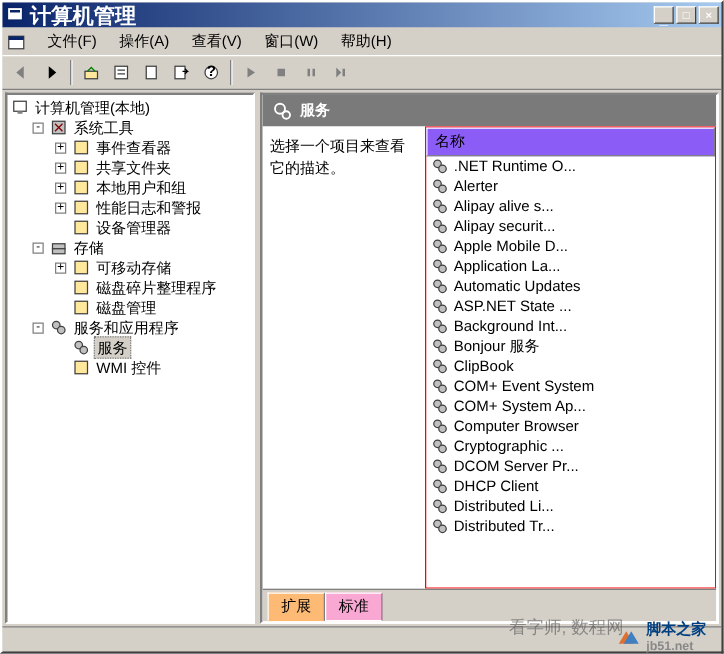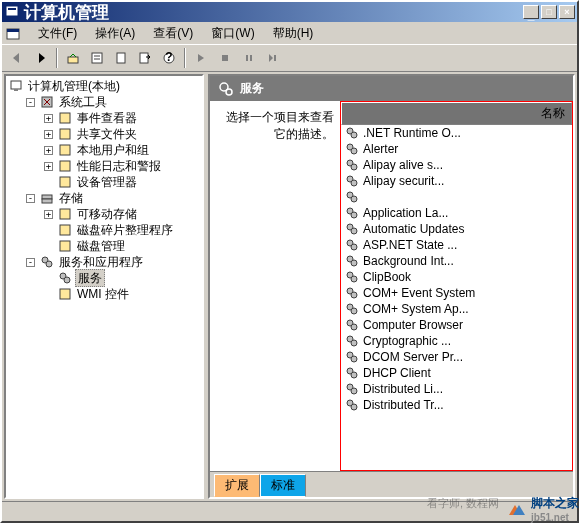--- a/index.html
+++ b/index.html
@@ -20,37 +20,37 @@
 .tree-panel { width: 200px; background: #fff; border: 2px solid; border-color: #808080 #fff #fff #808080; overflow: auto; padding: 2px; }
 .tree-node { display: flex; align-items: center; white-space: nowrap; height: 16px; line-height: 16px; }
 .tree-toggle { width: 9px; height: 9px; border: 1px solid #808080; display: inline-flex; align-items: center; justify-content: center; font-size: 9px; font-family: monospace; margin-right: 4px; cursor: pointer; color: #000; line-height: 1; }
 .tree-spacer { display: inline-block; width: 13px; }
 .tree-icon { width: 16px; height: 16px; margin-right: 2px; display: inline-flex; align-items: center; justify-content: center; }
 .tree-label { padding: 0 2px; }
 .tree-label.selected { background: #d4d0c8; border: 1px dotted #808080; }
 .tree-children { padding-left: 18px; }
 .right-panel { flex: 1; display: flex; flex-direction: column; border: 2px solid; border-color: #808080 #fff #fff #808080; background: #fff; overflow: hidden; }
 .right-header { background: #7a7a7a; color: #fff; padding: 4px 8px; display: flex; align-items: center; gap: 6px; font-weight: bold; }
-.right-body { flex: 1; display: flex; overflow: hidden; text-align: right; }
+.right-body { flex: 1; display: flex; overflow: hidden; }
 .desc-col { width: 130px; padding: 8px 6px; }
 .list-col { flex: 1; display: flex; flex-direction: column; border: 1px solid #ff0000; overflow: hidden; }
-.list-header { display: flex; background: #737373; }
+.list-header { display: flex; background: #8b5cf6; }
 .list-header-cell { padding: 2px 6px; border: 1px solid; border-color: #fff #808080 #808080 #fff; flex: 1; }
 .list-body { flex: 1; overflow-y: auto; }
 .list-body::-webkit-scrollbar { width: 16px; }
 .list-body::-webkit-scrollbar-track { background: #d4d0c8; border: 1px solid #808080; }
 .list-body::-webkit-scrollbar-thumb { background: #d4d0c8; border: 1px solid; border-color: #fff #404040 #404040 #fff; }
 .list-body::-webkit-scrollbar-button { background: #d4d0c8; border: 1px solid; border-color: #fff #404040 #404040 #fff; height: 16px; }
 .list-row { display: flex; align-items: center; padding: 1px 4px; white-space: nowrap; height: 16px; font-family: "Courier New", monospace; font-size: 12px; }
 .list-row-icon { width: 16px; height: 14px; margin-right: 2px; flex-shrink: 0; }
 .tabs { display: flex; background: #d4d0c8; padding: 2px 4px 0 4px; border-top: 1px solid #808080; }
 .tab { padding: 2px 10px; border: 1px solid; border-color: #fff #808080 transparent #fff; background: #fdba74; cursor: pointer; }
-.tab.active { background: #0ea5e9; border-bottom-color: #fff; }
-.watermark { position: absolute; bottom: 12px; right: 80px; opacity: 0.6; font-size: 11px; color:#555; }
-.watermark2 { position: absolute; bottom: 0px; right: 0; display: flex; align-items: center; gap: 4px; color: #004080; font-weight: bold; }
+.tab.active { background: #f9a8d4; border-bottom-color: #fff; }
+.watermark { position: absolute; bottom: 12px; right: 80px; opacity: 0.6; font-size: 14px; color:#555; }
+.watermark2 { position: absolute; bottom: 0px; right: 14px; display: flex; align-items: center; gap: 4px; color: #004080; font-weight: bold; }
 .statusbar { height: 20px; background: #d4d0c8; border-top: 1px solid #808080; display: flex; align-items: center; padding: 0 4px; }
 svg { display: block; }
 </style>
 </head>
 <body>
 
 <div class="window">
 
   <div class="titlebar">
     <span class="titlebar-icon">
@@ -350,20 +350,21 @@
                 </span>
                 <span>Alipay securit...</span>
               </div>
               <div class="list-row">
                 <span class="list-row-icon">
                   <svg width="14" height="14">
                     <circle cx="5" cy="5" r="3" fill="#c0c0c0" stroke="#404040"></circle>
                     <circle cx="9" cy="9" r="3" fill="#c0c0c0" stroke="#404040"></circle>
                   </svg>
                 </span>
+                <span>Apple Mobile D...</span>
               </div>
               <div class="list-row">
                 <span class="list-row-icon">
                   <svg width="14" height="14">
                     <circle cx="5" cy="5" r="3" fill="#c0c0c0" stroke="#404040"></circle>
                     <circle cx="9" cy="9" r="3" fill="#c0c0c0" stroke="#404040"></circle>
                   </svg>
                 </span>
                 <span>Application La...</span>
               </div>
@@ -386,20 +387,29 @@
                 <span>ASP.NET State ...</span>
               </div>
               <div class="list-row">
                 <span class="list-row-icon">
                   <svg width="14" height="14">
                     <circle cx="5" cy="5" r="3" fill="#c0c0c0" stroke="#404040"></circle>
                     <circle cx="9" cy="9" r="3" fill="#c0c0c0" stroke="#404040"></circle>
                   </svg>
                 </span>
                 <span>Background Int...</span>
+              </div>
+              <div class="list-row">
+                <span class="list-row-icon">
+                  <svg width="14" height="14">
+                    <circle cx="5" cy="5" r="3" fill="#c0c0c0" stroke="#404040"></circle>
+                    <circle cx="9" cy="9" r="3" fill="#c0c0c0" stroke="#404040"></circle>
+                  </svg>
+                </span>
+                <span>Bonjour 服务</span>
               </div>
               <div class="list-row">
                 <span class="list-row-icon">
                   <svg width="14" height="14">
                     <circle cx="5" cy="5" r="3" fill="#c0c0c0" stroke="#404040"></circle>
                     <circle cx="9" cy="9" r="3" fill="#c0c0c0" stroke="#404040"></circle>
                   </svg>
                 </span>
                 <span>ClipBook</span>
               </div>

